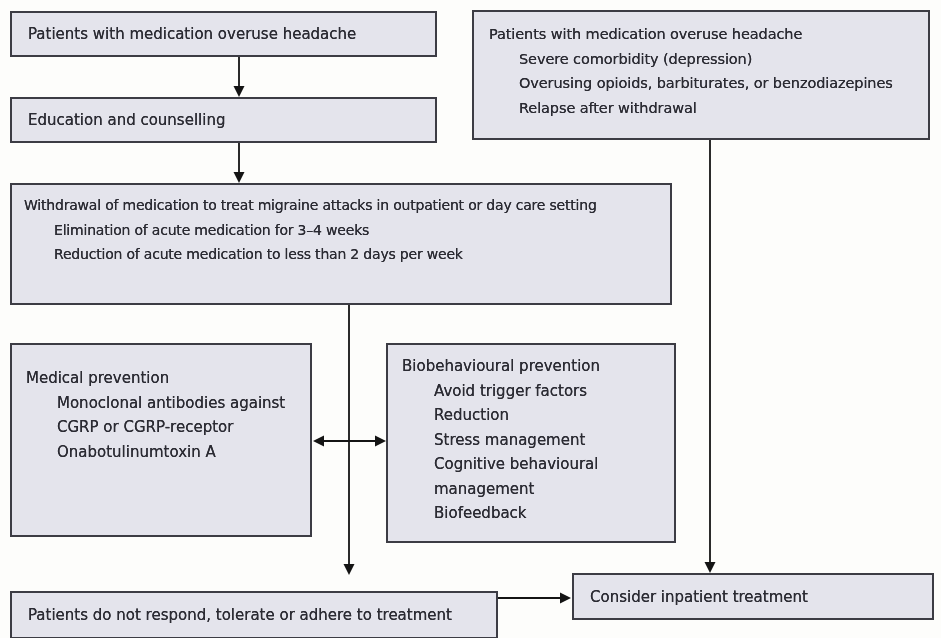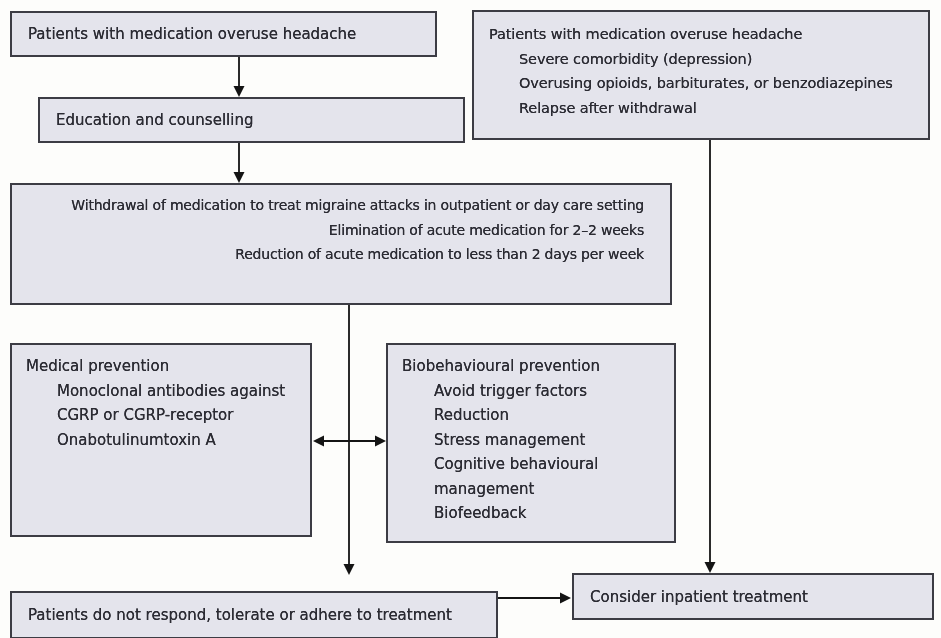--- a/index.html
+++ b/index.html
@@ -45,29 +45,29 @@
     white-space:nowrap;
   }
   .box.multi{
     line-height:24.5px;
     font-size:15px;
   }
   .box .title{display:block;}
   .box .item{display:block;}
   
   #box-patients-overuse   {left:10px; top:11px;  width:427px; height:46px;}
-  #box-education          {left:10px; top:97px;  width:427px; height:46px;margin-left:28px;}
+  #box-education          {left:10px; top:97px;  width:427px; height:46px;}
   #box-withdrawal         {left:10px; top:183px; width:662px; height:122px;
-                           padding:8px 26px 0 12px; font-size:14px; letter-spacing:-0.2px;text-align:right;}
+                           padding:8px 8px 0 12px; font-size:14px; letter-spacing:-0.2px;}
   #box-withdrawal .item   {padding-left:30px;}
   #box-patients-risk      {left:472px; top:10px; width:458px; height:130px;
                            padding:10px 8px 0 15px; font-size:14.5px; letter-spacing:-0.1px;}
   #box-patients-risk .item{padding-left:30px;}
   #box-medical            {left:10px; top:343px; width:302px; height:194px;
-                           padding:9px 8px 0 14px;}
+                           padding:21px 8px 0 14px;}
   #box-medical .item      {padding-left:31px;}
   #box-biobehavioural     {left:386px; top:343px; width:290px; height:200px;
                            padding:9px 8px 0 14px;}
   #box-biobehavioural .item{padding-left:32px;}
   #box-no-response        {left:10px; top:575px; width:488px; height:48px;margin-top:16px;}
   #box-inpatient          {left:572px; top:573px; width:362px; height:47px;}
 </style>
 </head>
 <body>
 
@@ -110,21 +110,21 @@
   <div class="box single" id="box-patients-overuse">
     <span class="title">Patients with medication overuse headache</span>
   </div>
 
   <div class="box single" id="box-education">
     <span class="title">Education and counselling</span>
   </div>
 
   <div class="box multi" id="box-withdrawal">
     <span class="title">Withdrawal of medication to treat migraine attacks in outpatient or day care setting</span>
-    <span class="item">Elimination of acute medication for 2–2 weeks</span>
+    <span class="item">Elimination of acute medication for 3–4 weeks</span>
     <span class="item">Reduction of acute medication to less than 2 days per week</span>
   </div>
 
   <div class="box multi" id="box-patients-risk">
     <span class="title">Patients with medication overuse headache</span>
     <span class="item">Severe comorbidity (depression)</span>
     <span class="item">Overusing opioids, barbiturates, or benzodiazepines</span>
     <span class="item">Relapse after withdrawal</span>
   </div>
 

